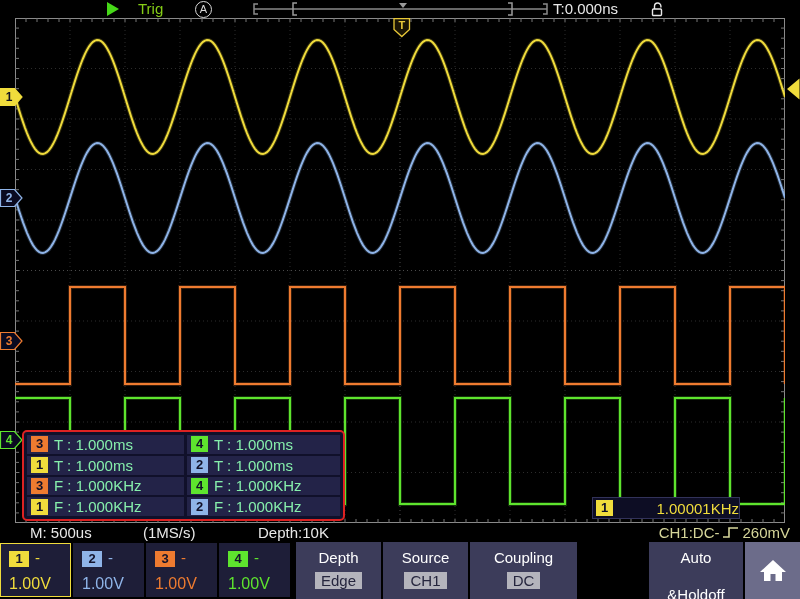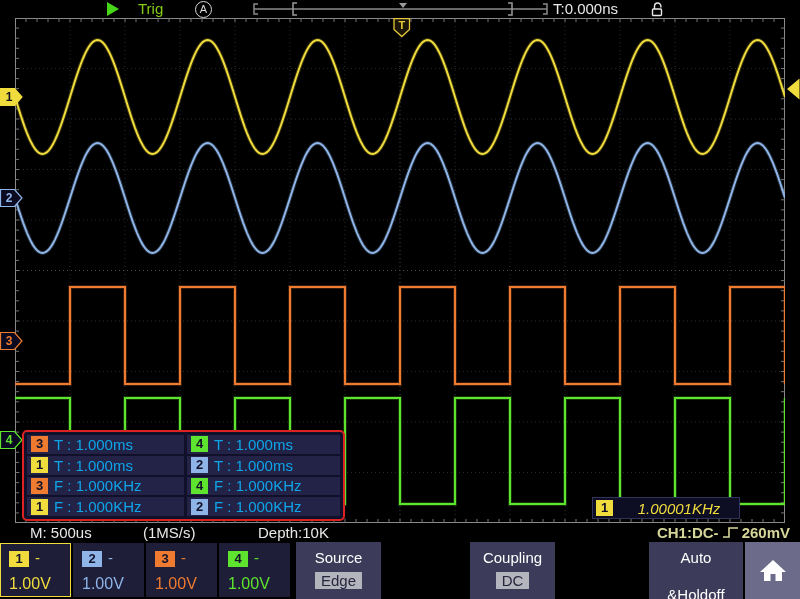--- a/index.html
+++ b/index.html
@@ -23,32 +23,32 @@
   
   .measure{position:absolute;left:22px;top:430px;width:323px;height:91px;box-sizing:border-box;
            background:#10102a;border:2px solid #dd2222;border-radius:5px;padding:3px 3px;
            display:flex;flex-direction:column;gap:2px;z-index:5;}
   .m-row{flex:1;display:flex;}
   .m-cell{display:flex;align-items:center;background:#232348;padding-left:4px;}
   .m-cell.left{width:153px;margin-right:3px;}
   .m-cell.right{flex:1;}
   .badge{display:inline-block;width:17px;height:16px;line-height:16px;text-align:center;
          font-size:13px;font-weight:bold;color:#101028;margin-right:6px;flex:none;}
-  .m-text{color:#0ea5e9;font-size:15px;white-space:nowrap;}
+  .m-text{color:#86efac;font-size:15px;white-space:nowrap;}
   
   .freq{position:absolute;left:592px;top:497px;width:148px;height:22px;box-sizing:border-box;
         background:#0d0d24;border:1px solid #32325a;z-index:5;display:flex;align-items:center;}
   .freq .badge{margin-left:3px;}
-  .freq-value{flex:1;text-align:center;font-size:15px;font-style:italic;}
+  .freq-value{flex:1;text-align:right;font-size:15px;}
   
   .status{position:absolute;left:0;top:523px;width:800px;height:19px;background:#000;font-size:15px;color:#e8e8e8;text-align:right;}
   .st-m{position:absolute;left:30px;top:1px;}
   .st-sr{position:absolute;left:143px;top:1px;}
   .st-depth{position:absolute;left:258px;top:1px;}
-  .st-trig{position:absolute;right:10px;top:1px;color:#d6d69a;display:flex;align-items:center;gap:3px;font-weight:bold;}
+  .st-trig{position:absolute;right:10px;top:1px;color:#d6d69a;display:flex;align-items:center;gap:3px;}
   
   .menu{position:absolute;left:0;top:542px;width:800px;height:57px;background:#000;}
   .ch-box{position:absolute;top:1px;height:54px;width:71px;background:#1e1e38;box-sizing:border-box;cursor:pointer;}
   .ch-badge{position:absolute;left:8px;top:7px;width:20px;height:16px;line-height:16px;text-align:center;
             font-size:13px;font-weight:bold;color:#14142c;}
   .ch-dash{position:absolute;left:34px;top:5px;font-size:15px;}
   .ch-scale{position:absolute;left:8px;top:31px;font-size:16px;}
   .menu-item{position:absolute;top:0;height:57px;background:#3c3c5a;color:#fff;text-align:center;cursor:pointer;}
   .mi-label{display:block;margin-top:7px;font-size:15px;}
   .mi-label2{display:block;margin-top:20px;font-size:15px;}
@@ -433,24 +433,28 @@
       <span class="ch-dash" style="color: rgb(238, 123, 48);">-</span>
       <span class="ch-scale" style="color: rgb(238, 123, 48);">1.00V</span>
     </div>
     <div class="ch-box" style="left: 219px; border: 1px solid transparent;">
       <span class="ch-badge" style="background: rgb(94, 228, 46);">4</span>
       <span class="ch-dash" style="color: rgb(94, 228, 46);">-</span>
       <span class="ch-scale" style="color: rgb(94, 228, 46);">1.00V</span>
     </div>
 
     <div class="menu-item" style="left:296px;width:85px">
+      <span class="mi-label">Depth</span>
+      <span class="chip">Edge</span>
+    </div>
+    <div class="menu-item" style="left:383px;width:85px">
       <span class="mi-label">Source</span>
-      <span class="chip">Edge</span>
-    </div>
-    <div class="menu-item" style="left:470px;width:85px">
+      <span class="chip">CH1</span>
+    </div>
+    <div class="menu-item" style="left:470px;width:107px">
       <span class="mi-label">Coupling</span>
       <span class="chip">DC</span>
     </div>
     <div class="menu-item" style="left:649px;width:94px">
       <span class="mi-label">Auto</span>
       <span class="mi-label2">&amp;Holdoff</span>
     </div>
     <div class="home-btn" style="left:745px;width:55px">
       <svg width="28" height="25">
         <polygon points="14,2 27,14 23,14 23,23 16.5,23 16.5,16 11.5,16 11.5,23 5,23 5,14 1,14" fill="#ffffff"></polygon>

